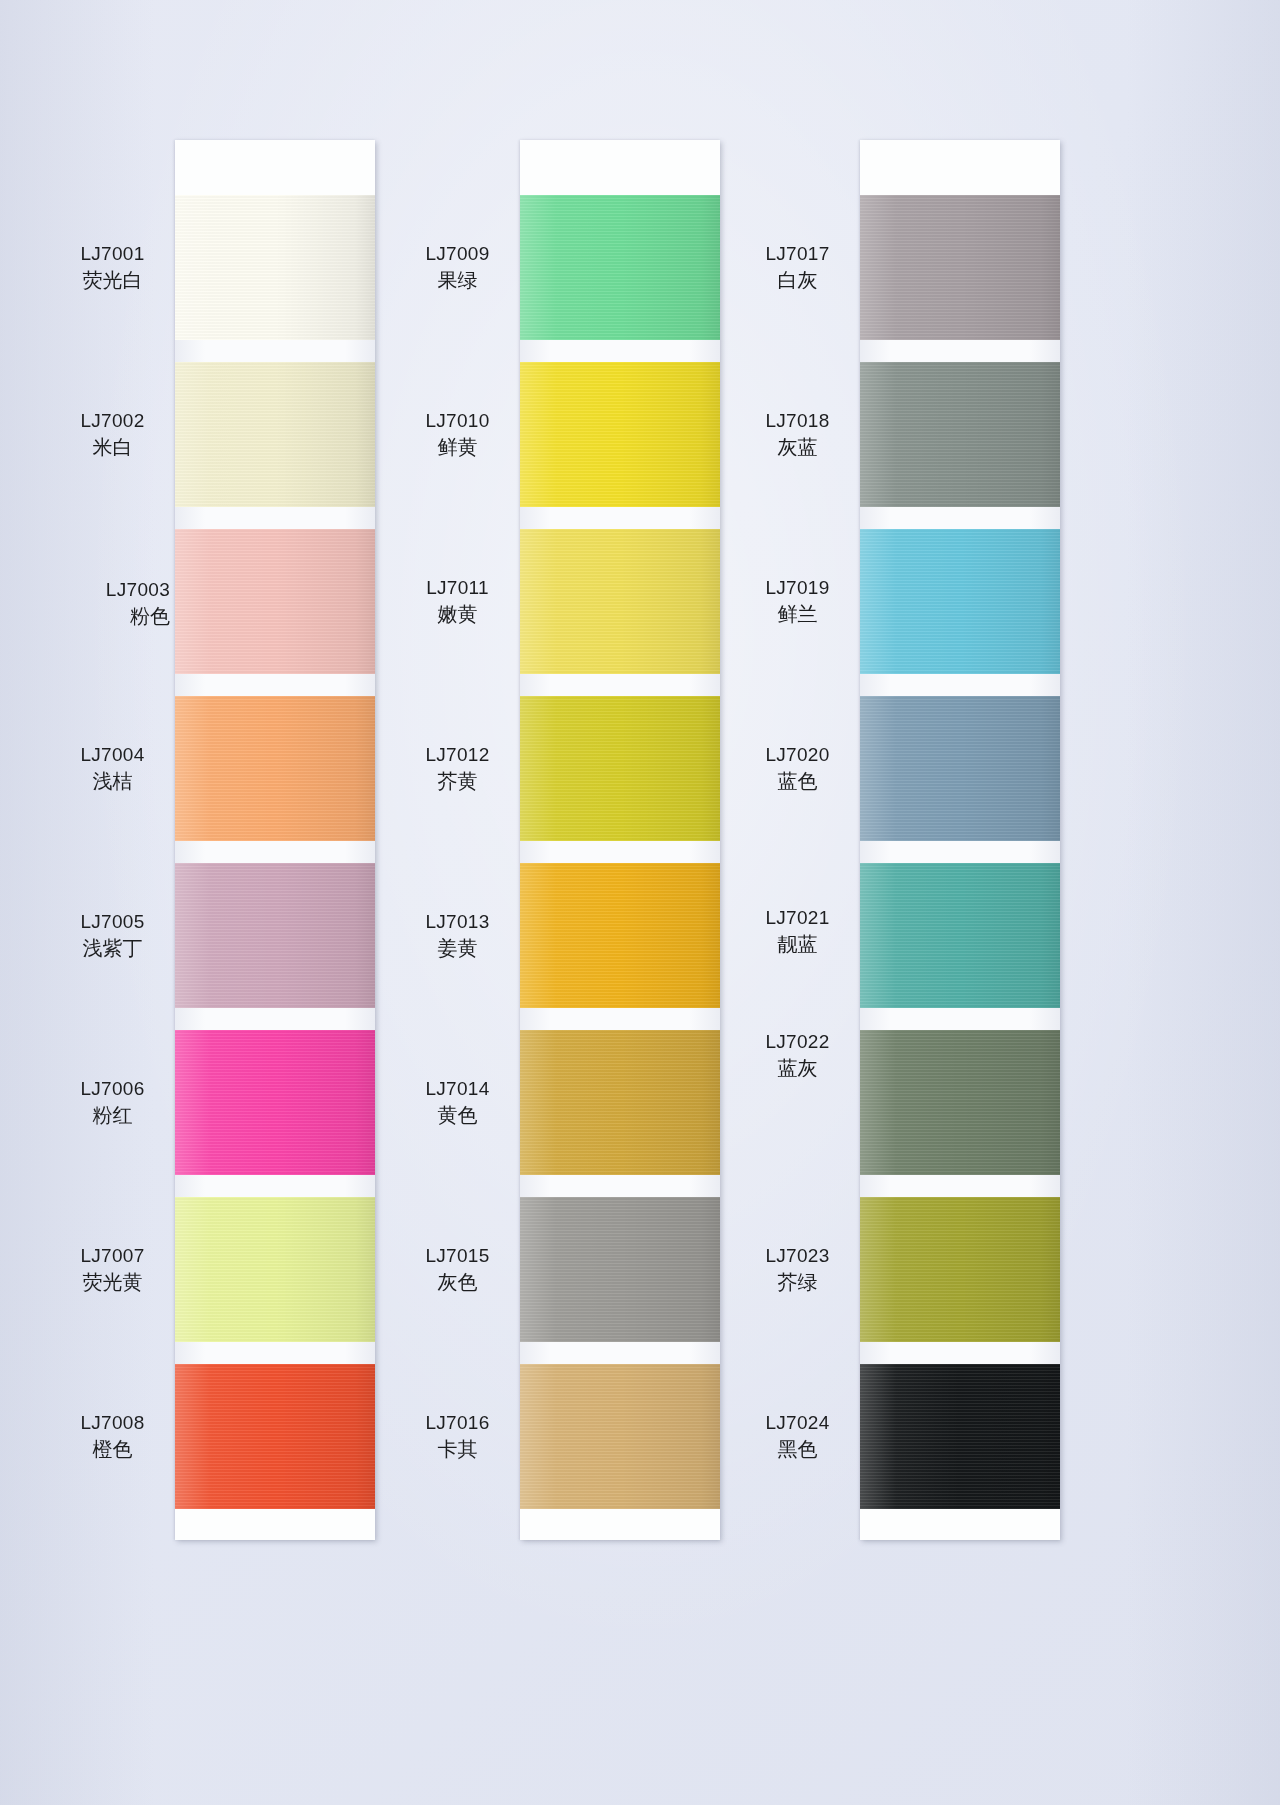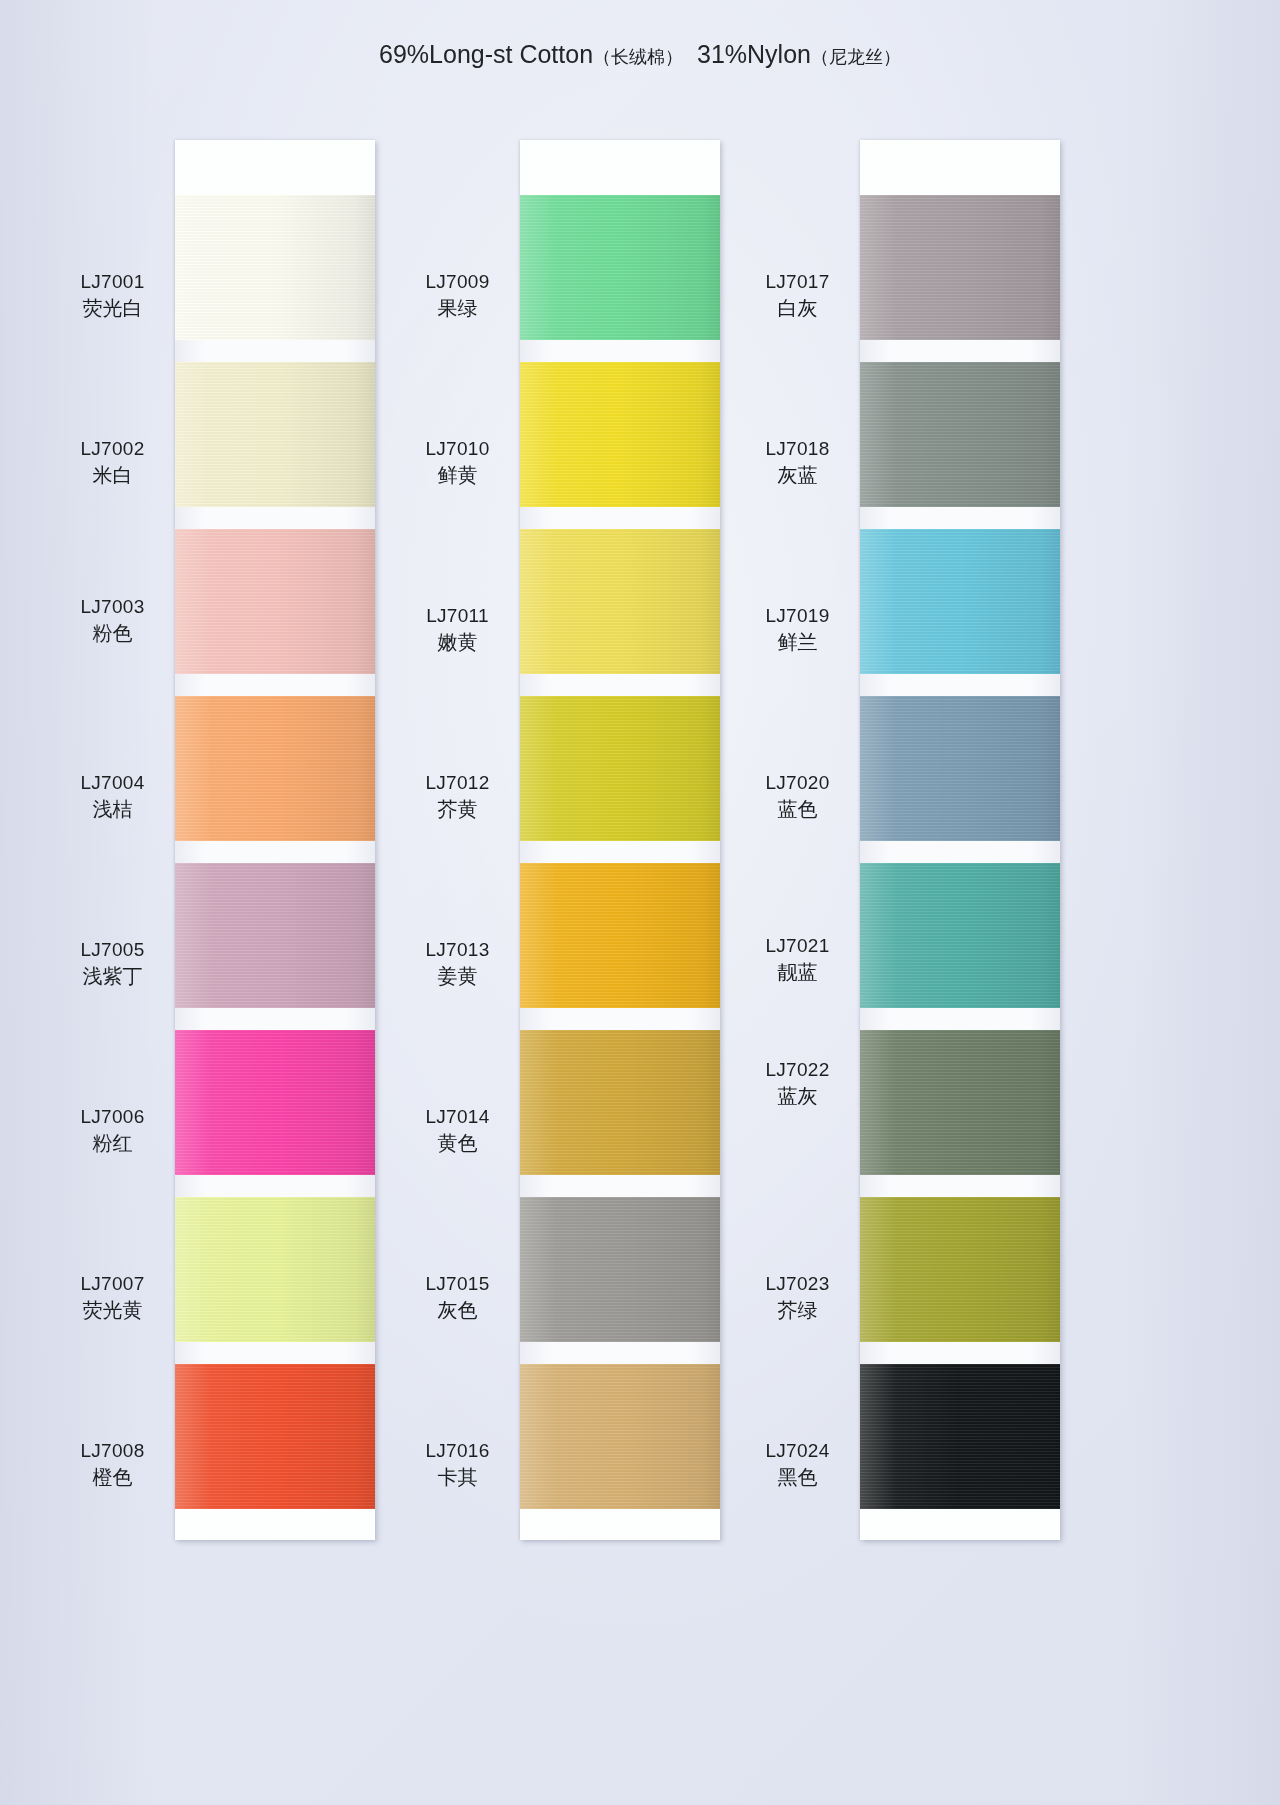--- a/index.html
+++ b/index.html
@@ -35,21 +35,21 @@
   .col-2{left:400px;}
   .col-3{left:740px;}
 
   .labels{
     position:absolute;top:0;left:0;width:115px;height:1400px;
   }
   .label{
     position:absolute;left:0;width:115px;text-align:center;color:#1d1e20;
     line-height:1.28;
   }
-  .label .code{font-size:19px;letter-spacing:0.3px;display:block;margin-top:28px;}
+  .label .code{font-size:19px;letter-spacing:0.3px;display:block;}
   .label .name{font-size:20px;display:block;margin-top:2px;}
 
   
   .strip{
     position:absolute;top:0;left:120px;width:200px;height:1400px;
     background:#fbfcfe;
     box-shadow:
       2px 2px 5px rgba(90,95,120,0.30),
       -1px 0 2px rgba(120,125,150,0.18);
     overflow:hidden;
@@ -84,37 +84,34 @@
     content:"";position:absolute;inset:0;
     background:linear-gradient(90deg,rgba(200,205,222,0.30) 0%,rgba(255,255,255,0) 15%,rgba(255,255,255,0) 85%,rgba(195,200,218,0.28) 100%);
   }
 </style>
 </head>
 <body>
 
 <div class="paper-vignette"></div>
 
 <div class="header">
-  <div class="subtitle">
-    <span>69%Long-st Cotton</span><span class="cn">（长绒棉）</span>&nbsp;&nbsp;<span>31%Nylon</span><span class="cn">（尼龙丝）</span>
-  </div>
 </div>
 
 <div class="board">
   <div class="column col-1">
     <div class="labels">
         <div class="label" style="top: 101.5px;">
           <span class="code">LJ7001</span>
           <span class="name">荧光白</span>
         </div>
         <div class="label" style="top: 268.5px;">
           <span class="code">LJ7002</span>
           <span class="name">米白</span>
         </div>
-        <div class="label" style="top: 427px;">
+        <div class="label" style="top: 438px; text-align: right;">
           <span class="code">LJ7003</span>
           <span class="name">粉色</span>
         </div>
         <div class="label" style="top: 602.5px;">
           <span class="code">LJ7004</span>
           <span class="name">浅桔</span>
         </div>
         <div class="label" style="top: 769.5px;">
           <span class="code">LJ7005</span>
           <span class="name">浅紫丁</span>

